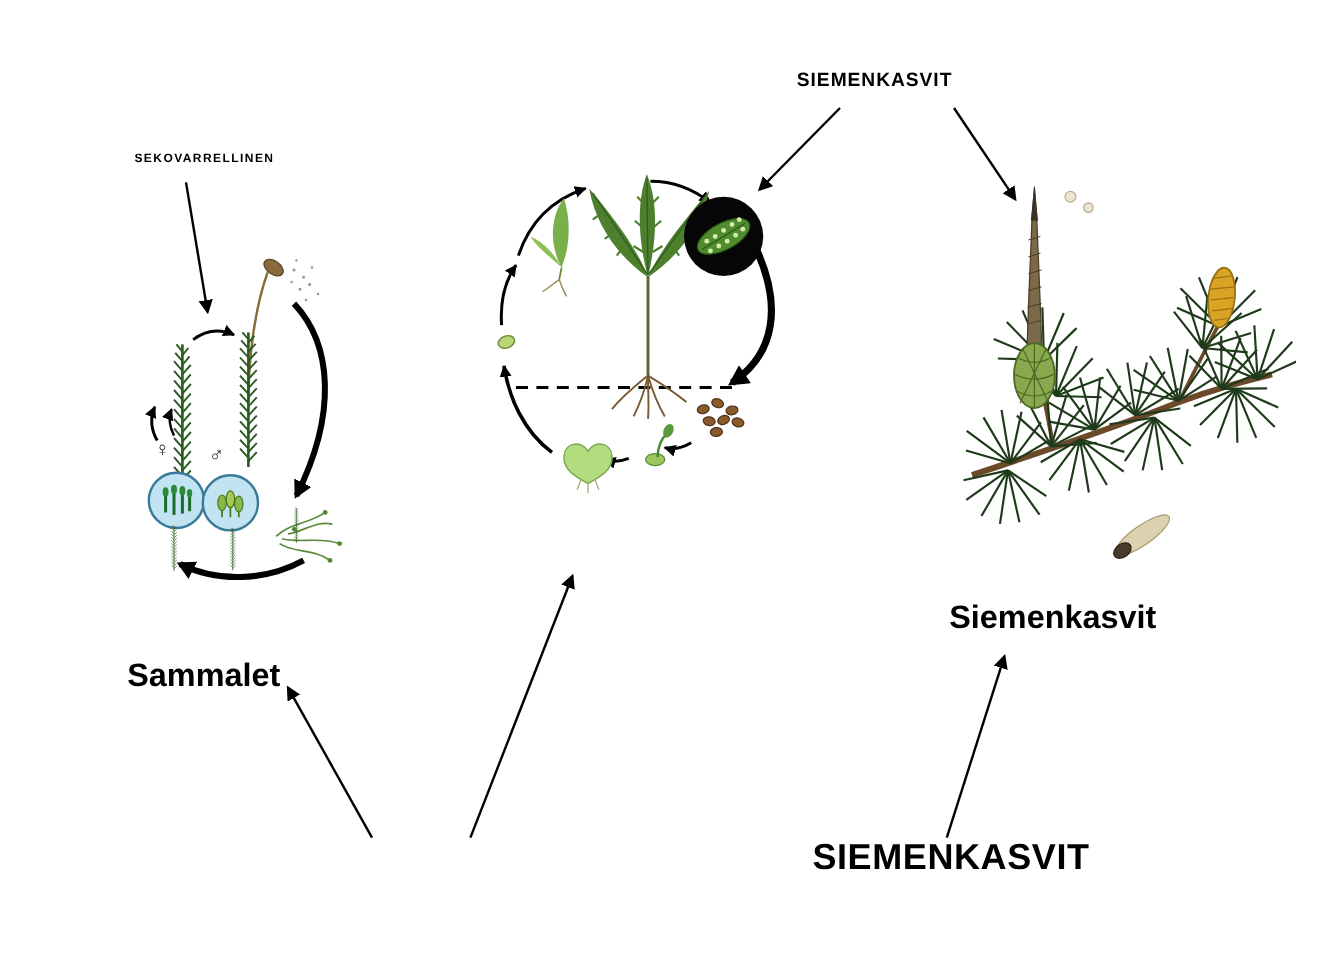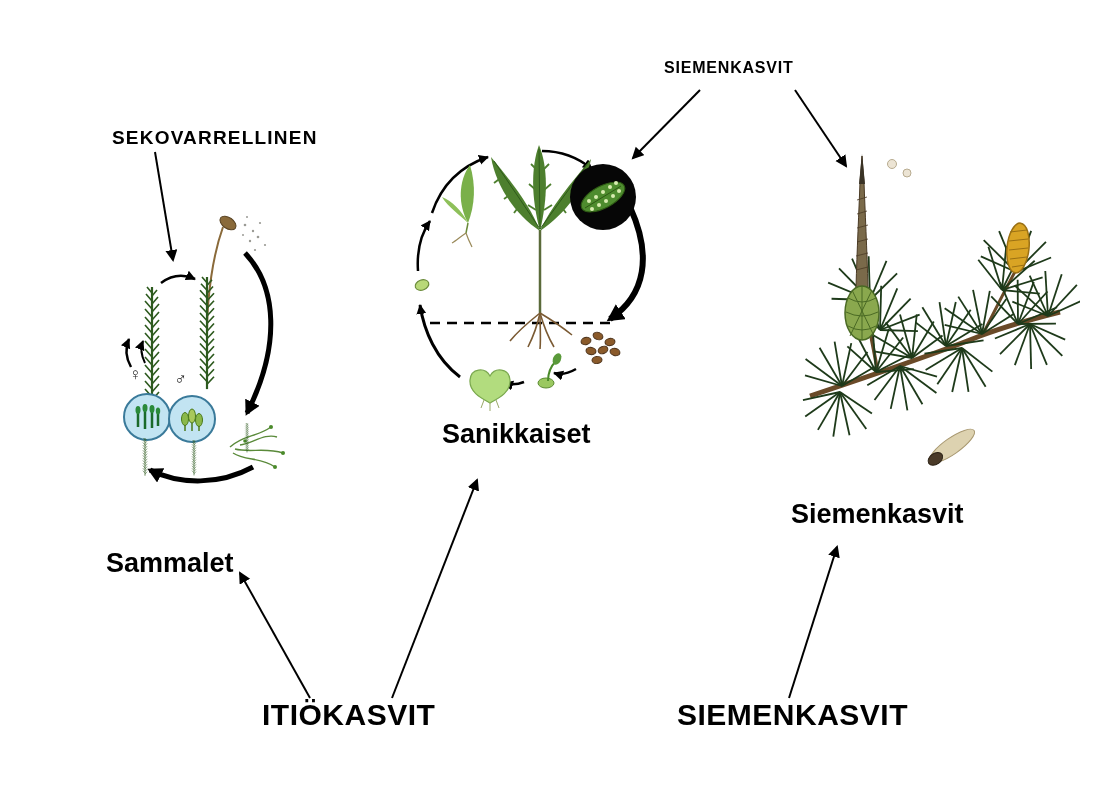--- a/index.html
+++ b/index.html
@@ -1,21 +1,21 @@
 <!DOCTYPE html>
 <html><head>
 <meta charset="utf-8">
 <style>
   * { margin:0; padding:0; box-sizing:border-box; }
   html,body { background:#ffffff; font-family:"Liberation Sans", sans-serif; }
   .canvas { position:relative; width:1111px; height:800px; background:#ffffff; overflow:hidden; }
   .abs { position:absolute; }
   .lbl { position:absolute; color:#000; font-weight:bold; white-space:nowrap; line-height:1; }
   .lbl.tiny  { font-size:16px; letter-spacing:0.8px; }
-  .lbl.tiny2 { font-size:19px; letter-spacing:1.2px; }
+  .lbl.tiny2 { font-size:10px; letter-spacing:1.2px; }
   .lbl.mid   { font-size:27px; }
   .lbl.big   { font-size:30px; letter-spacing:0.5px; }
   .sym { position:absolute; font-size:17px; font-weight:bold; color:#222; line-height:1; }
 </style>
 </head>
 <body>
 
 <div class="canvas">
 
   <svg class="abs" style="left:0;top:0" width="1111" height="800" viewBox="0 0 1111 800" xmlns="http://www.w3.org/2000/svg">
@@ -304,19 +304,17 @@
     </g>
 
     <g transform="translate(172,306) rotate(-35)">
       <ellipse cx="0" cy="0" rx="27" ry="8" fill="#ddd2b0" stroke="#a89870" stroke-width="1"></ellipse>
       <ellipse cx="-21" cy="1" rx="8" ry="5.5" fill="#4a3a28" stroke="#2a2014" stroke-width="1"></ellipse>
     </g>
   </svg>
 
   <div class="lbl tiny" style="left:664px;top:60px">SIEMENKASVIT</div>
   <div class="lbl tiny2" style="left:112px;top:128px">SEKOVARRELLINEN</div>
-  <div class="lbl mid" style="left:442px;top:421px">Sanikkaiset</div>
   <div class="lbl mid" style="left:106px;top:550px">Sammalet</div>
   <div class="lbl mid" style="left:791px;top:501px">Siemenkasvit</div>
-  <div class="lbl big" style="left:262px;top:700px">ITIÖKASVIT</div>
   <div class="lbl big" style="left:677px;top:700px">SIEMENKASVIT</div>
 
 </div>
 
 </body></html>

